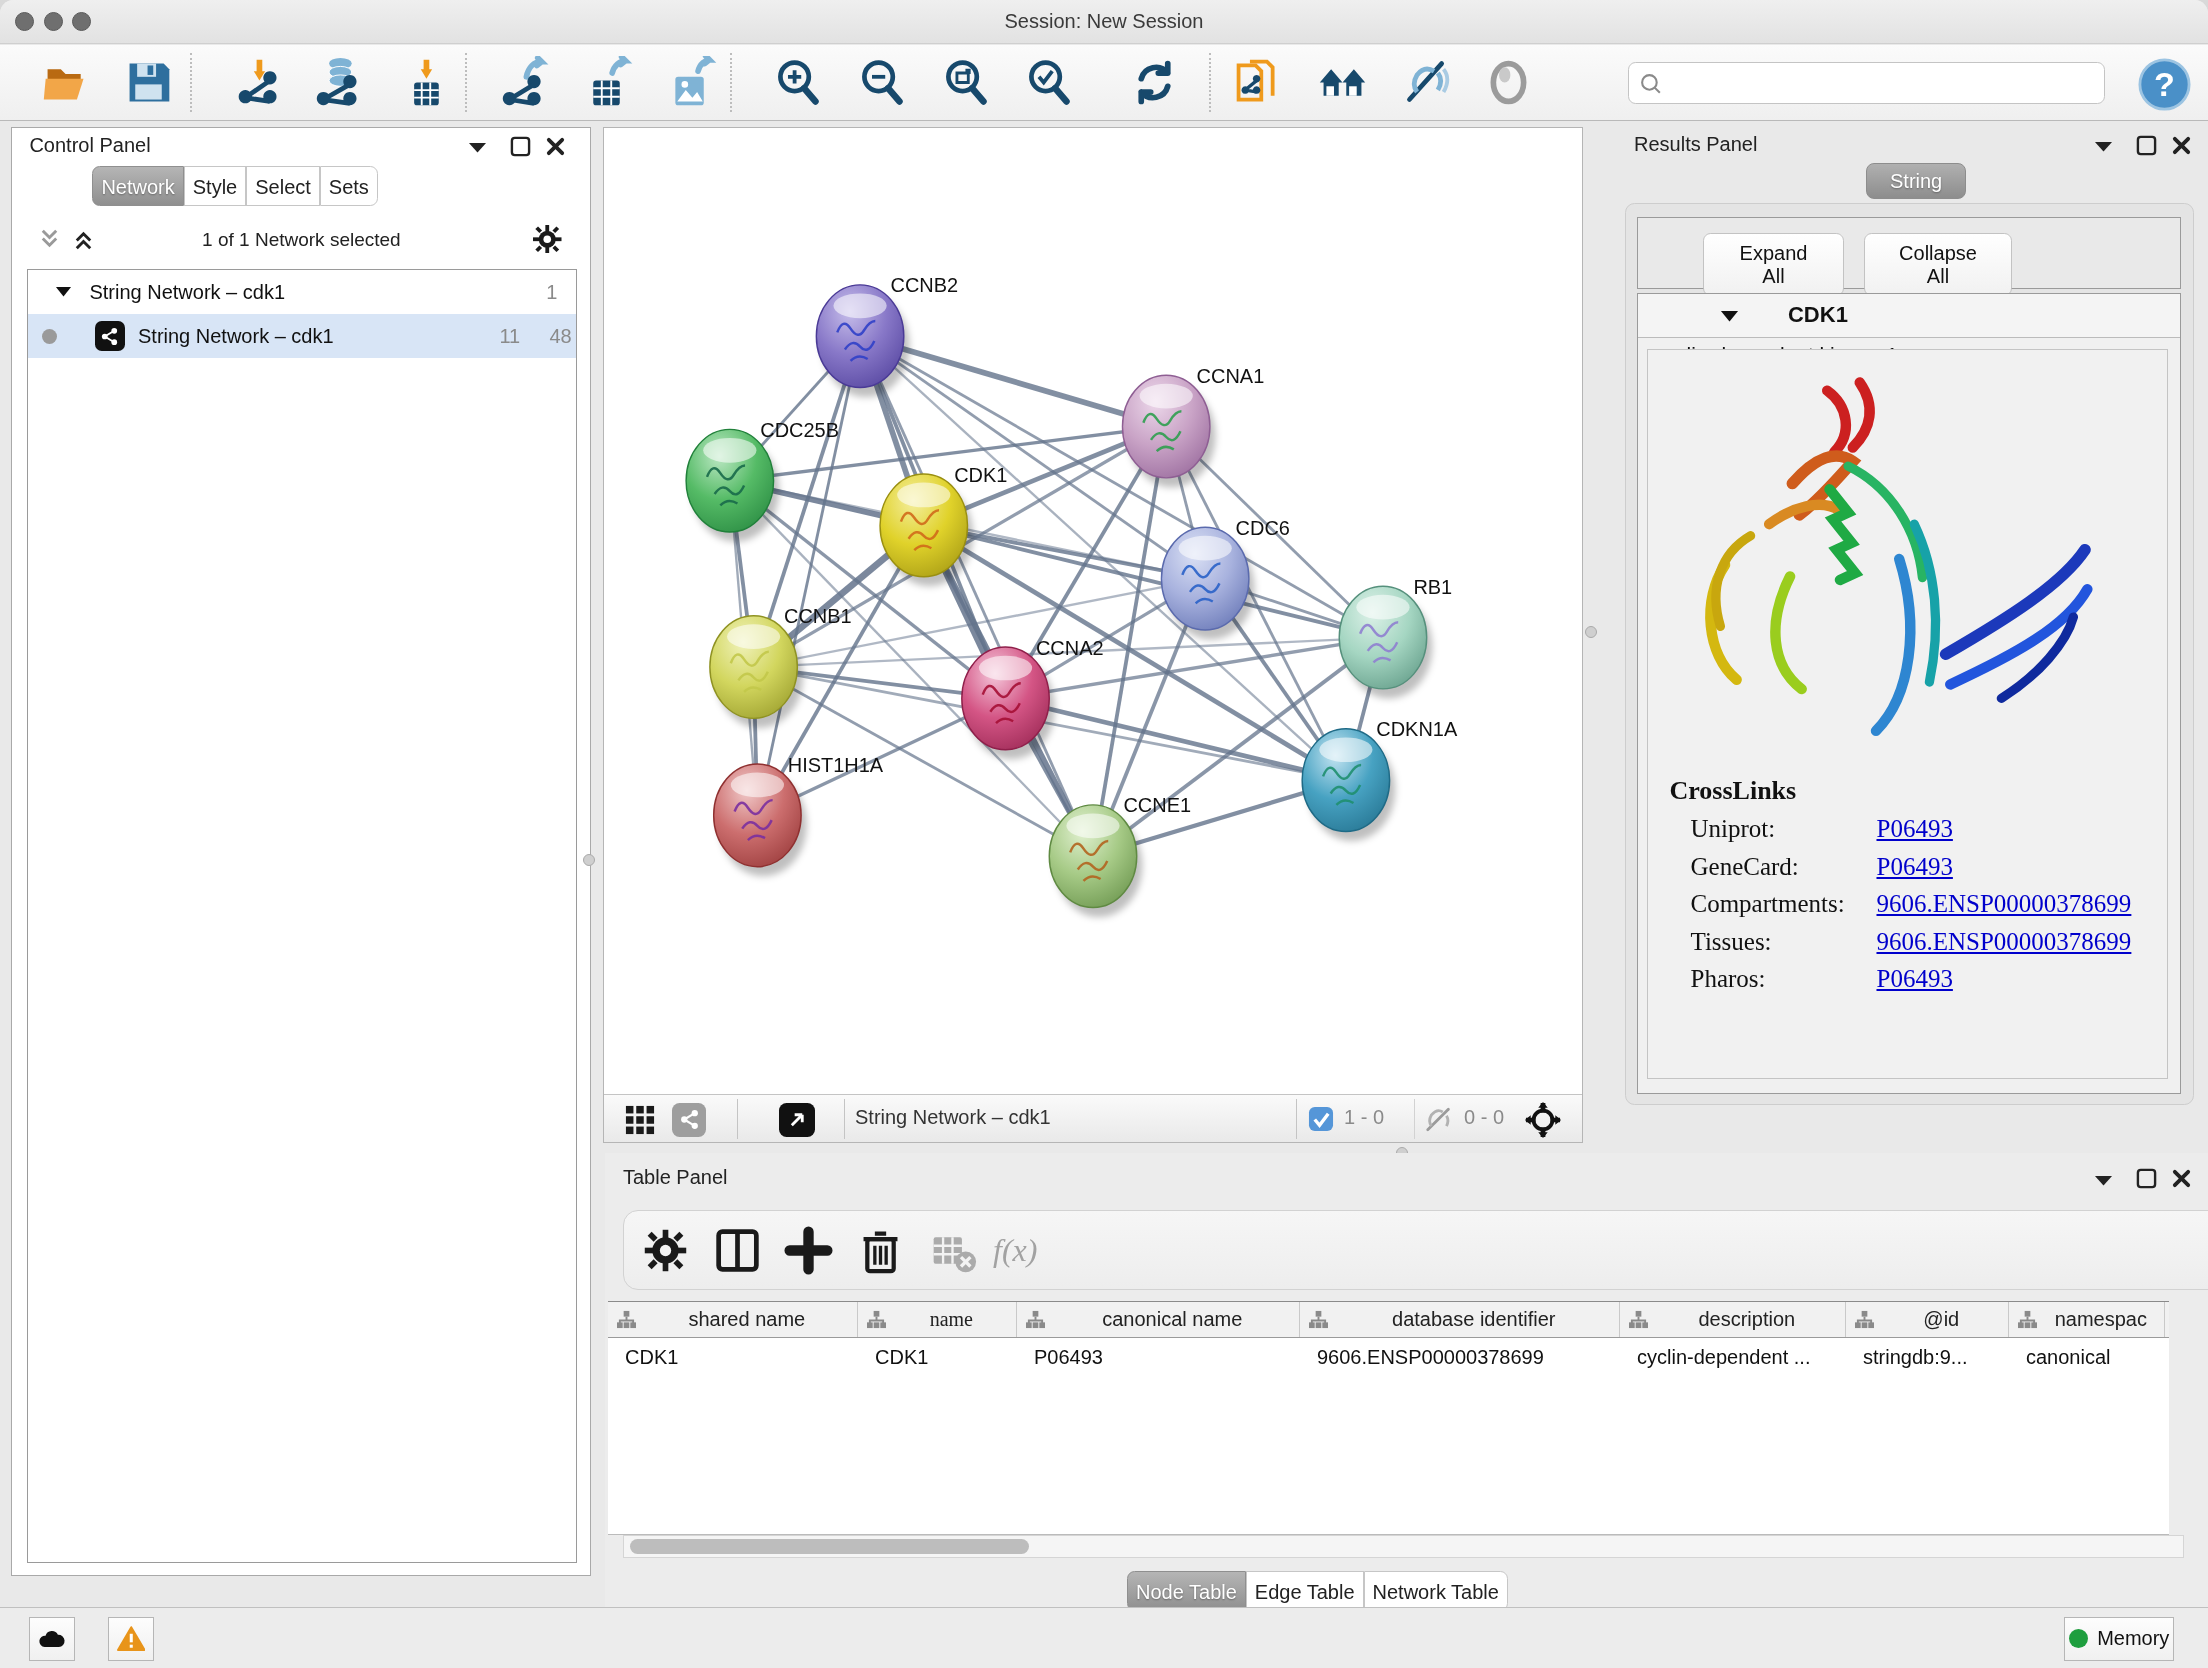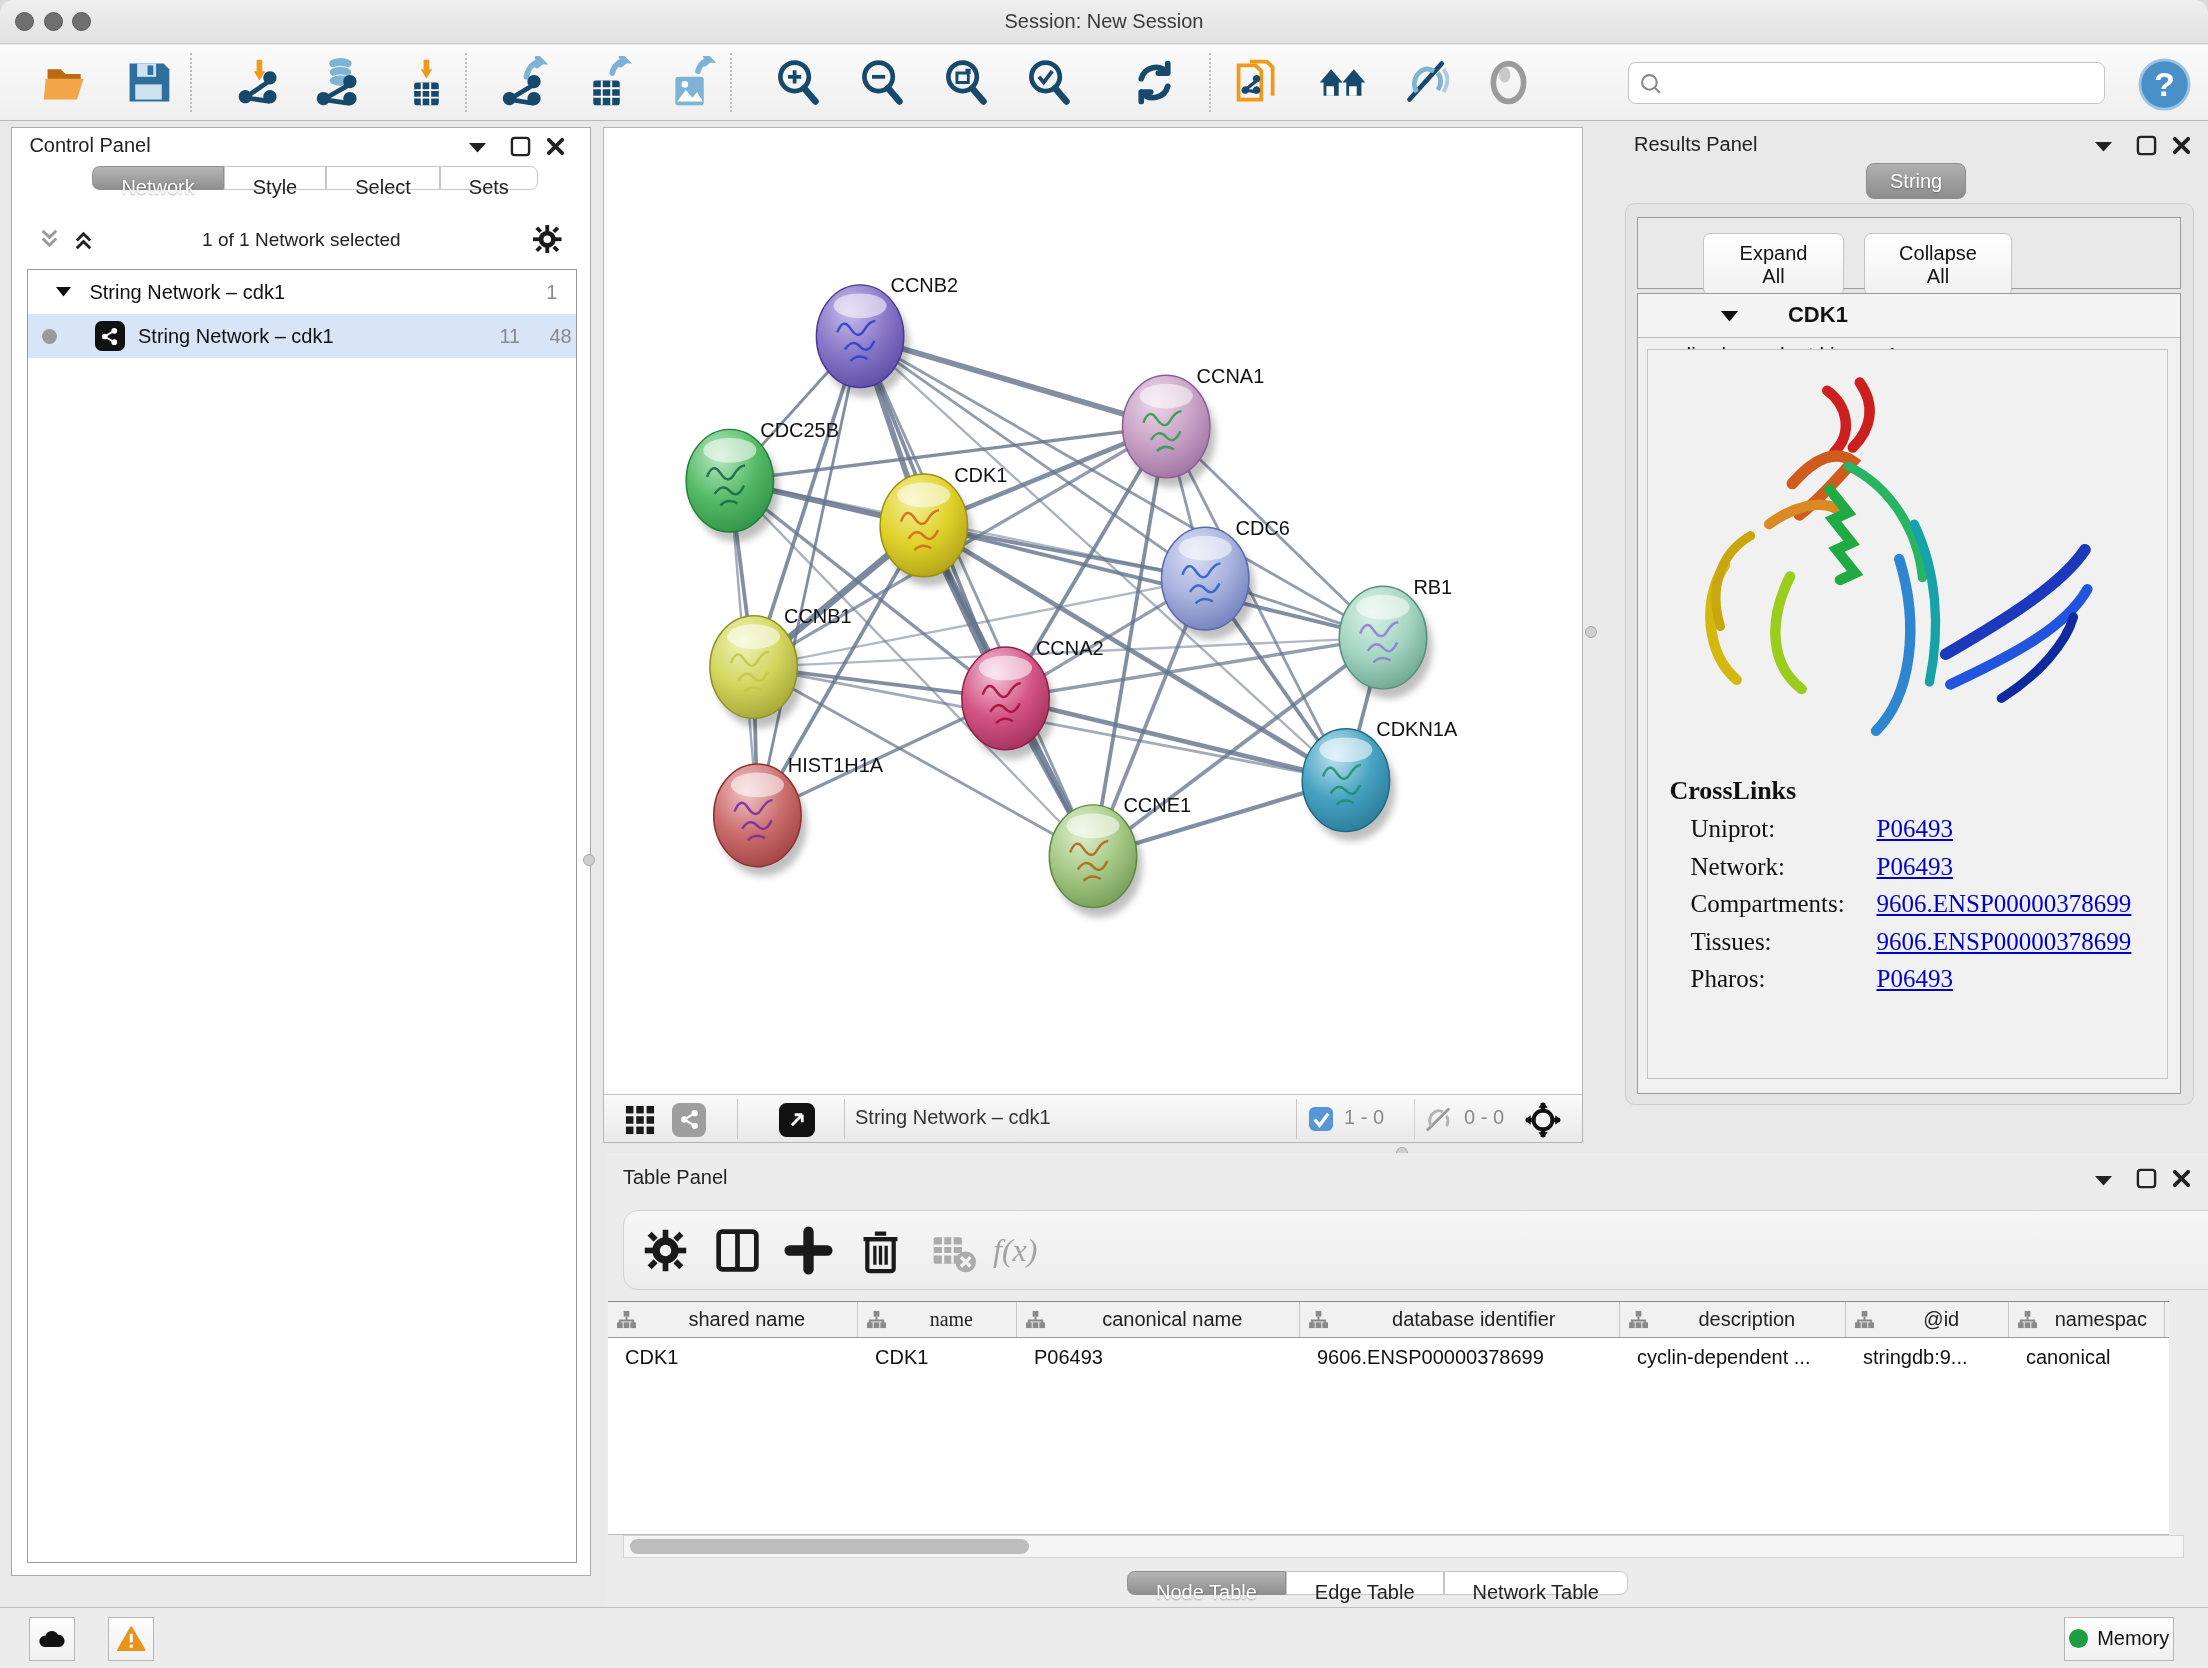--- a/index.html
+++ b/index.html
@@ -17,21 +17,21 @@
   .searchwrap input { width:100%; height:100%; border:1px solid #c4c4c4; border-radius:7.6px; background:#fff; padding-left:42px; font-size:19px; outline:none; }
   .searchwrap svg { position:absolute; left:11.4px; top:9.5px; }
 
   
   .phead { font-size:20px; color:#222; }
   .picon { cursor:pointer; }
 
   
   .control-panel { position:absolute; left:11.4px; top:127px; width:580px; height:1449px; background:#fff; border:1px solid #a9a9a9; }
   .cp-tabs { position:absolute; left:80px; top:38px; height:40px; display:flex; }
-  .tabbtn { height:24px; padding:0 28px; font-size:20px; line-height:40px; background:#fff; border:1px solid #c6c6c6; color:#222; cursor:pointer; }
+  .tabbtn { height:40px; padding:0 8px; font-size:20px; line-height:40px; background:#fff; border:1px solid #c6c6c6; color:#222; cursor:pointer; }
   .tabbtn.first { border-radius:7.6px 0 0 7.6px; }
   .tabbtn.last { border-radius:0 7.6px 7.6px 0; }
   .tabbtn.active { background:linear-gradient(#b5b5b5,#8f8f8f); color:#fff; text-shadow:0 1px 1.9px rgba(0,0,0,.35); border-color:#8f8f8f; }
   .cp-status { position:absolute; left:0; top:91px; width:100%; height:42px; }
   .treebox { position:absolute; left:15px; top:141px; width:550px; height:1294px; border:1.9px solid #9a9a9a; background:#fff; }
   .trow { position:relative; width:100%; height:44px; font-size:20px; color:#111; display:flex; align-items:center; cursor:pointer; }
   .trow .cnt { color:#8a8a8a; }
   .trow.sel { background:#d8e5f6; }
   .sharesq { width:30px; height:30px; border-radius:6.7px; background:#111; display:inline-flex; align-items:center; justify-content:center; }
 
@@ -560,21 +560,21 @@
             </g>
           </svg>
           <div class="crosslinks">
             <div style="font-size:26px;font-weight:bold;margin:7.6px 0 9.5px 21px">CrossLinks</div>
             <div id="crosslinks-rows">
                 <div class="cl-row">
                   <span class="cl-label">Uniprot:</span>
                   <span class="cl-val"><a href="#">P06493</a></span>
                 </div>
                 <div class="cl-row">
-                  <span class="cl-label">Network:</span>
+                  <span class="cl-label">GeneCard:</span>
                   <span class="cl-val"><a href="#">P06493</a></span>
                 </div>
                 <div class="cl-row">
                   <span class="cl-label">Compartments:</span>
                   <span class="cl-val"><a href="#">9606.ENSP00000378699</a></span>
                 </div>
                 <div class="cl-row">
                   <span class="cl-label">Tissues:</span>
                   <span class="cl-val"><a href="#">9606.ENSP00000378699</a></span>
                 </div>

